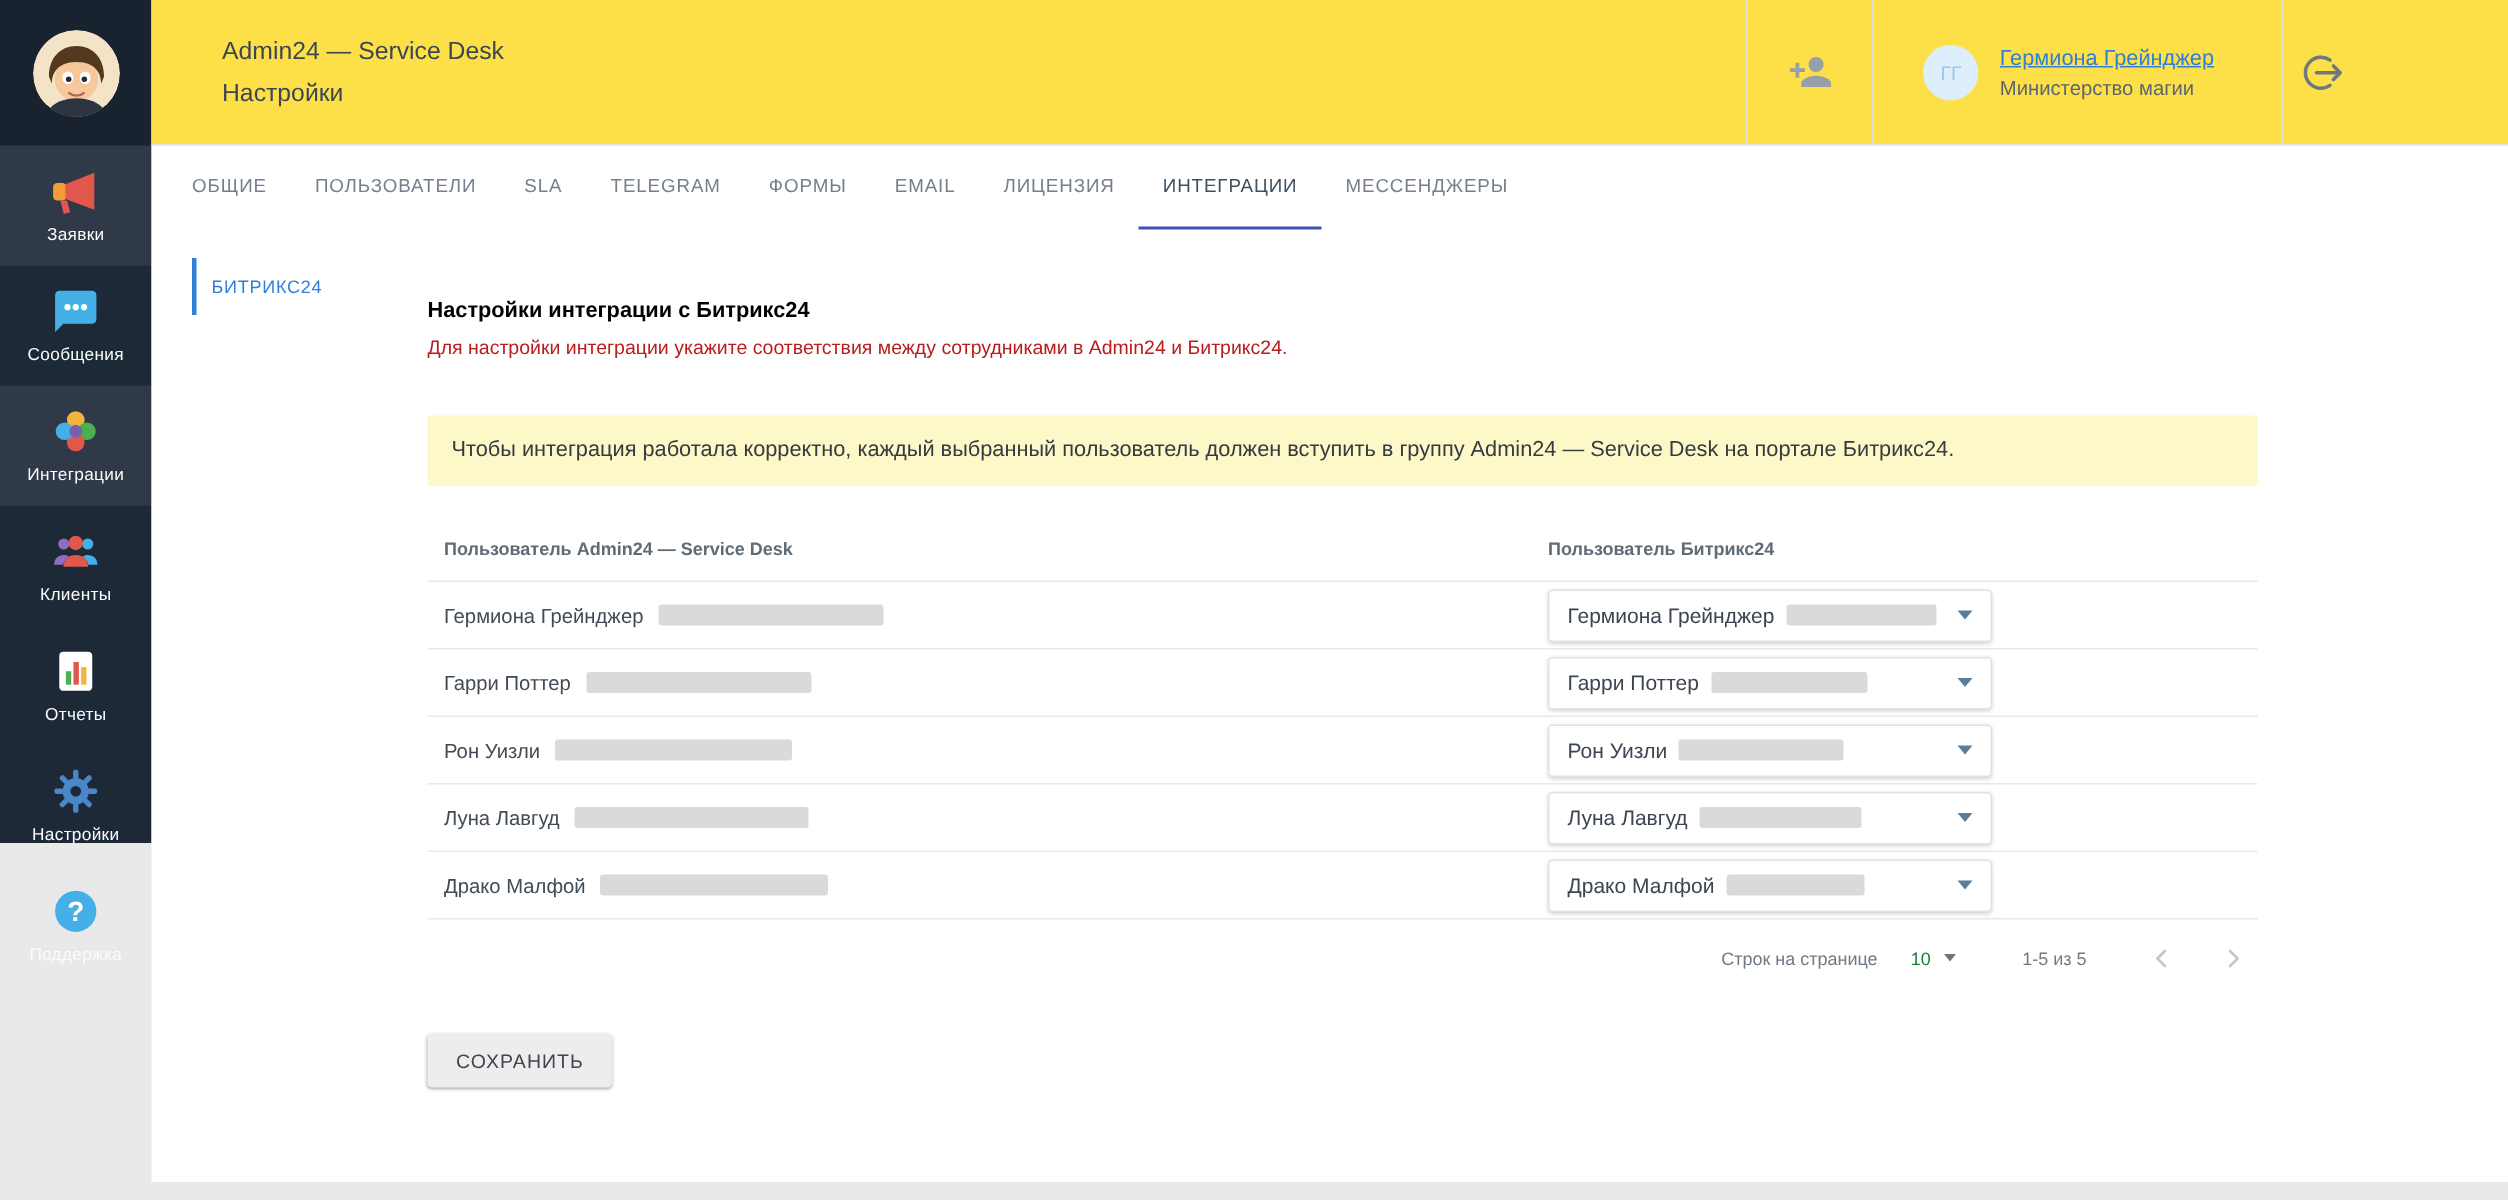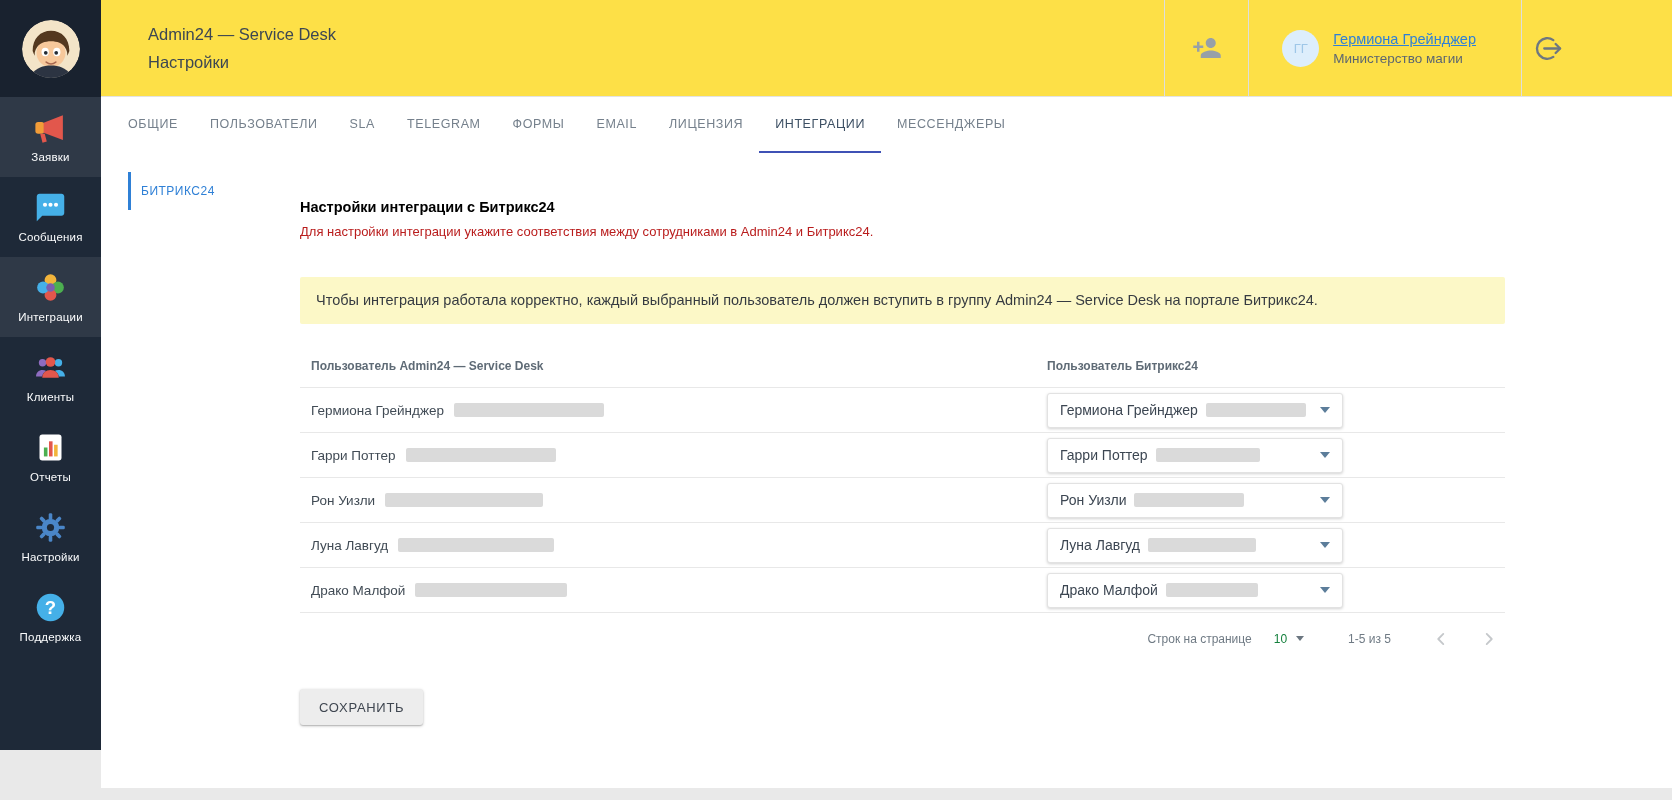--- a/index.html
+++ b/index.html
@@ -6,21 +6,21 @@
   html,body { width:1672px; height:800px; }
   body {
     background:#e9e9e9;
     font-family:"Liberation Sans","DejaVu Sans",sans-serif;
     color:#3c4652;
     overflow:hidden;
   }
   .app { position:relative; width:1672px; height:800px; display:flex; align-items:flex-start; }
 
   
-  .sidebar { width:101px; height:750px; background:#1e2938; flex:none; display:flex; flex-direction:column; }
+  .sidebar { width:101px; height:562px; background:#1e2938; flex:none; display:flex; flex-direction:column; }
   .sidebar-avatar { height:97px; flex:none; display:flex; align-items:center; justify-content:center; background:#19222f; cursor:pointer; }
   .sidebar-avatar svg { width:58px; height:58px; border-radius:50%; display:block; }
   .side-item { height:80px; display:flex; flex-direction:column; align-items:center; justify-content:center; gap:7px; cursor:pointer; }
   .side-item.hl { background:rgba(255,255,255,0.08); }
   .sicon { width:33px; height:33px; flex:none; }
   .sicon svg { width:100%; height:100%; display:block; }
   .slabel { font-size:11.5px; color:#fbfcfd; letter-spacing:.2px; }
 
   
   .main { flex:1; min-width:0; height:788px; background:#ffffff; display:flex; flex-direction:column; }
@@ -40,21 +40,21 @@
   .user-org { font-size:13.5px; color:#5c6670; margin-top:4px; }
   .btn-logout { width:150px; justify-content:flex-start; padding-left:10px; }
   .btn-logout svg { width:31px; height:31px; }
 
   
   .tabs { display:flex; align-items:stretch; height:56px; padding-left:11px; flex:none; }
   .tab { display:flex; align-items:center; padding:0 16px; font-size:12.5px; font-weight:500; letter-spacing:.6px; color:#75808c; border-bottom:2px solid transparent; cursor:pointer; white-space:nowrap; }
   .tab.active { color:#3c4f63; border-bottom-color:#3f51b5; }
 
   
-  .content-body { display:flex; margin-top:17px; padding-left:27px; padding-right:167px; align-items:flex-start;gap:15px; }
+  .content-body { display:flex; margin-top:17px; padding-left:27px; padding-right:167px; align-items:flex-start; }
   .subnav { width:157px; flex:none; margin-top:2px; }
   .subnav-item { display:block; border-left:3px solid #2f80d6; padding:12px 0 12px 10px; font-size:12px; letter-spacing:.5px; font-weight:500; color:#2f80d6; cursor:pointer; }
   .panel { flex:1; min-width:0; }
   .panel h2 { font-size:14.5px; font-weight:700; color:#000000; margin-top:29px; }
   .desc { font-size:13px; color:#b91c1c; margin-top:9px; }
   .notice { margin-top:38px; background:#fcf8c7; padding:15px 16px; font-size:14.5px; color:#363b41; border-radius:2px; line-height:17px; }
 
   
   .table { margin-top:20px; }
   .thead { display:flex; align-items:center; height:43px; }

